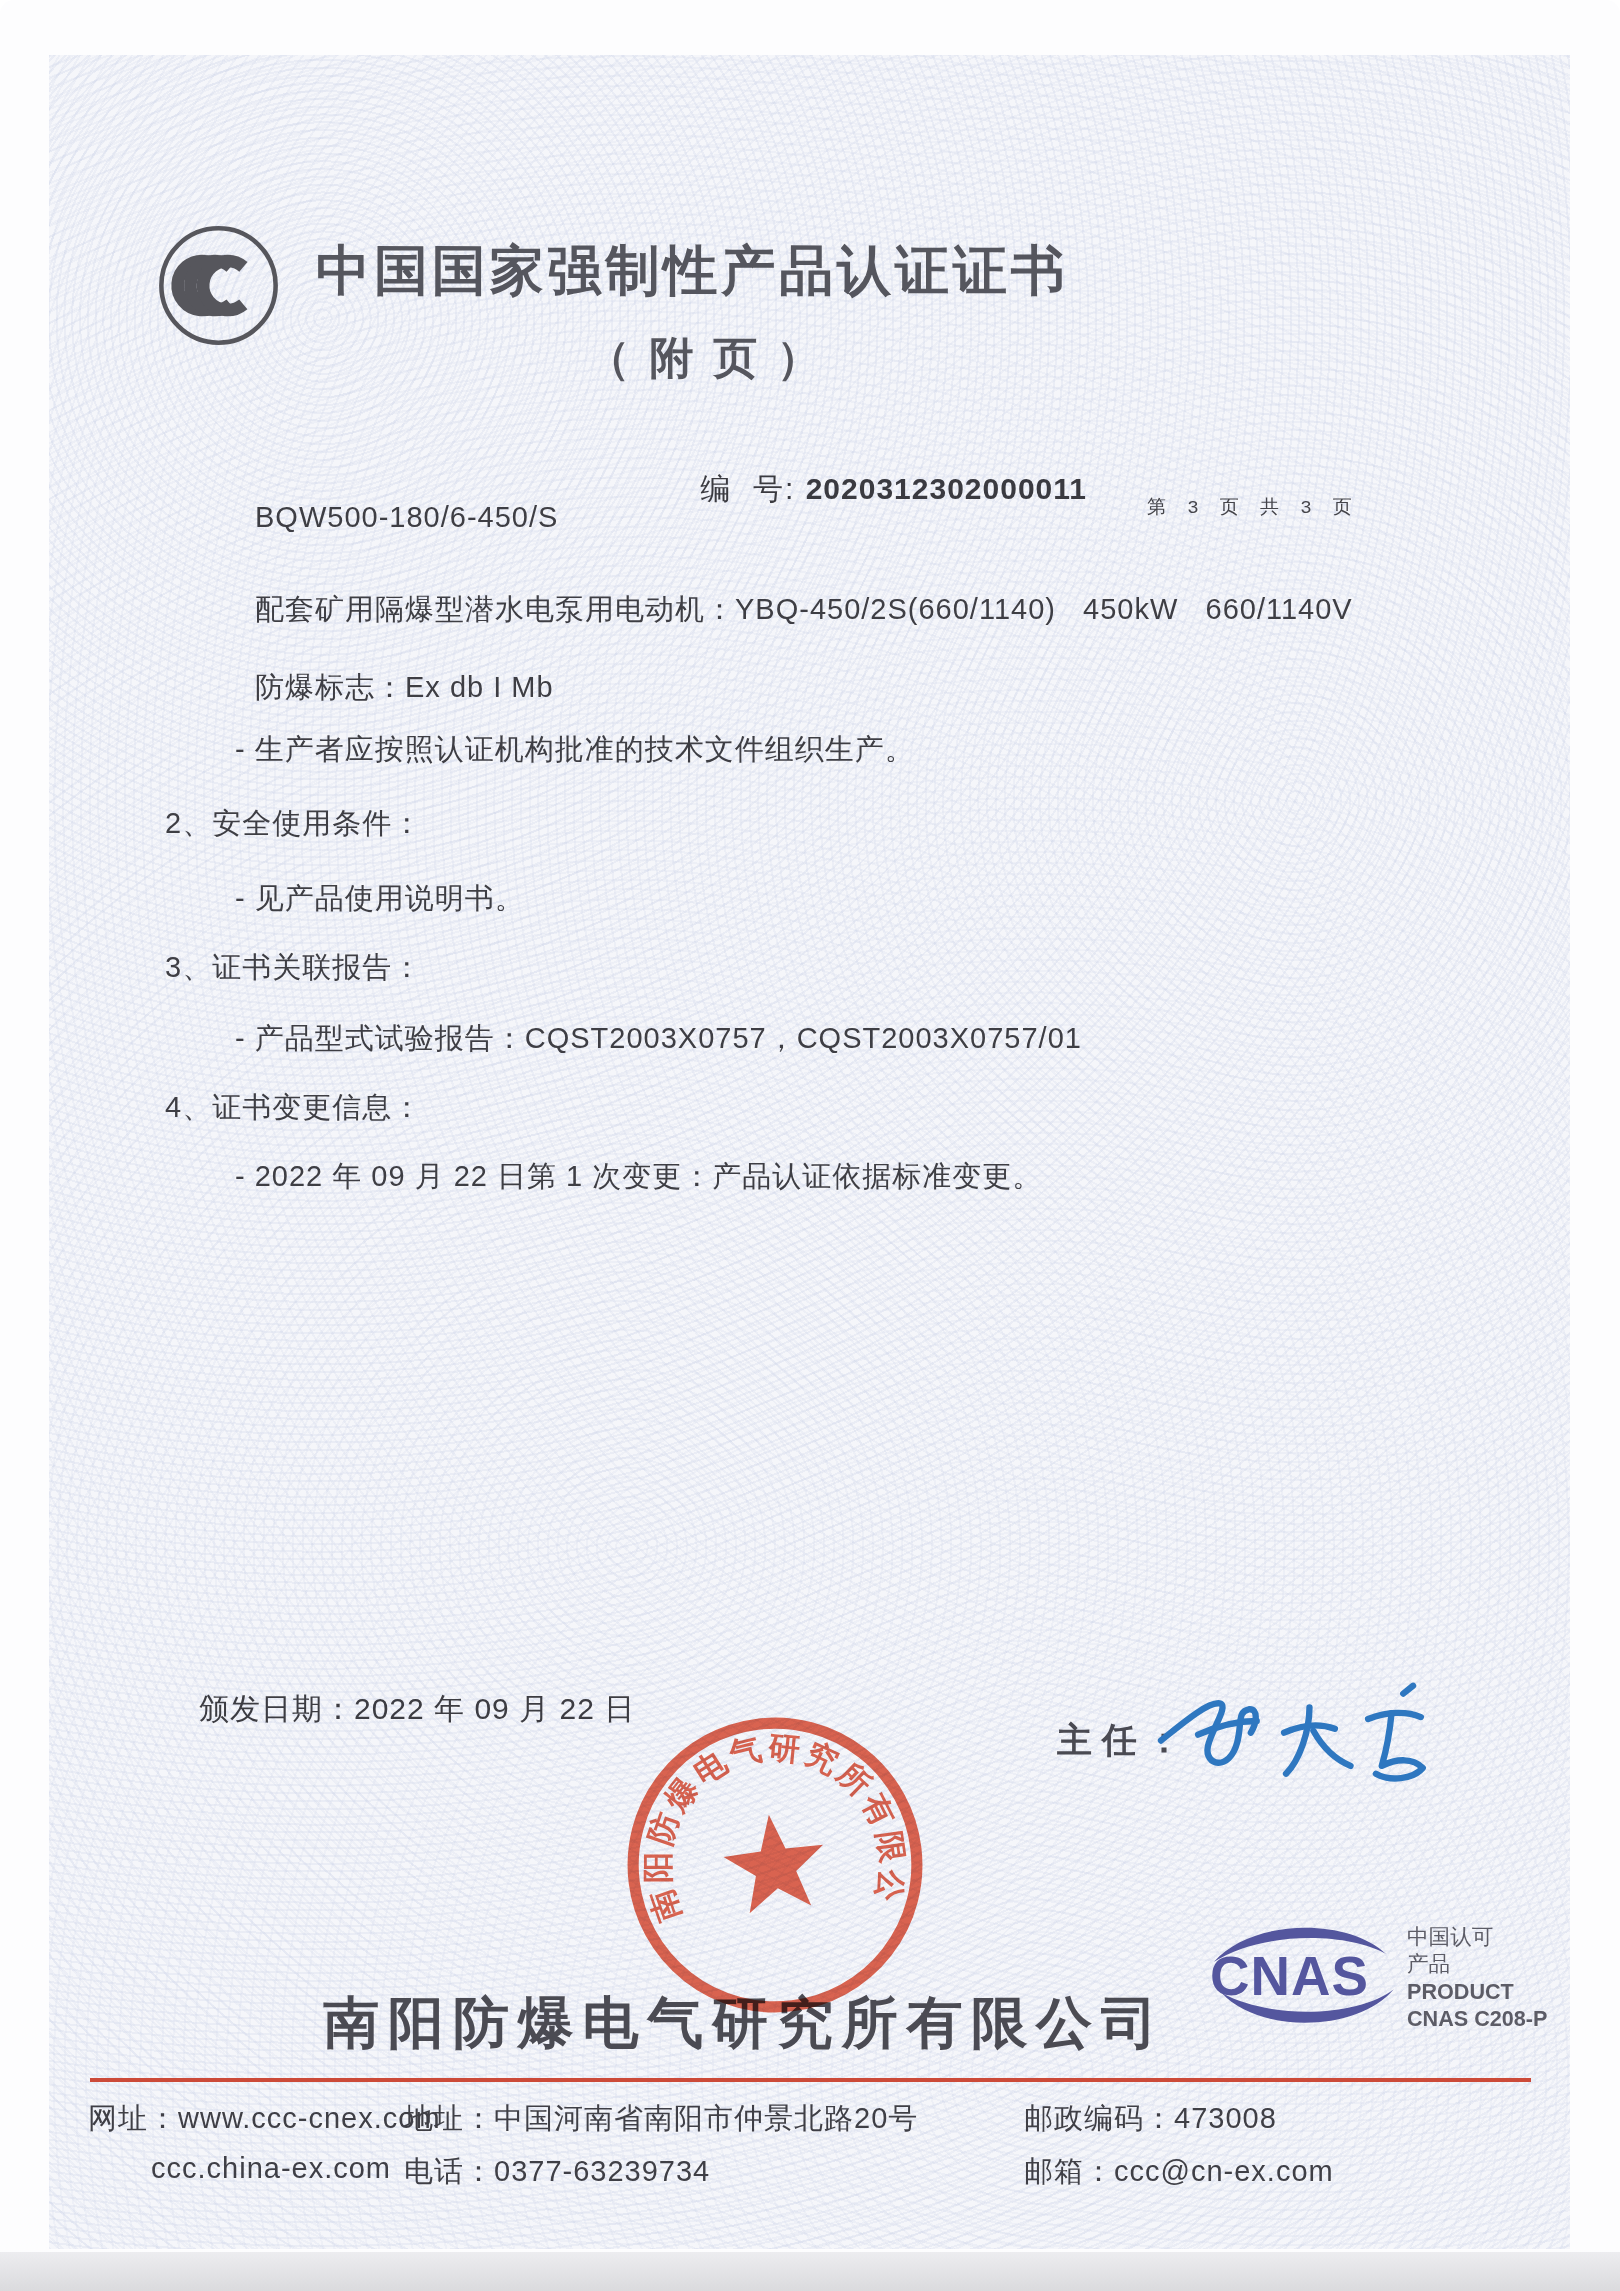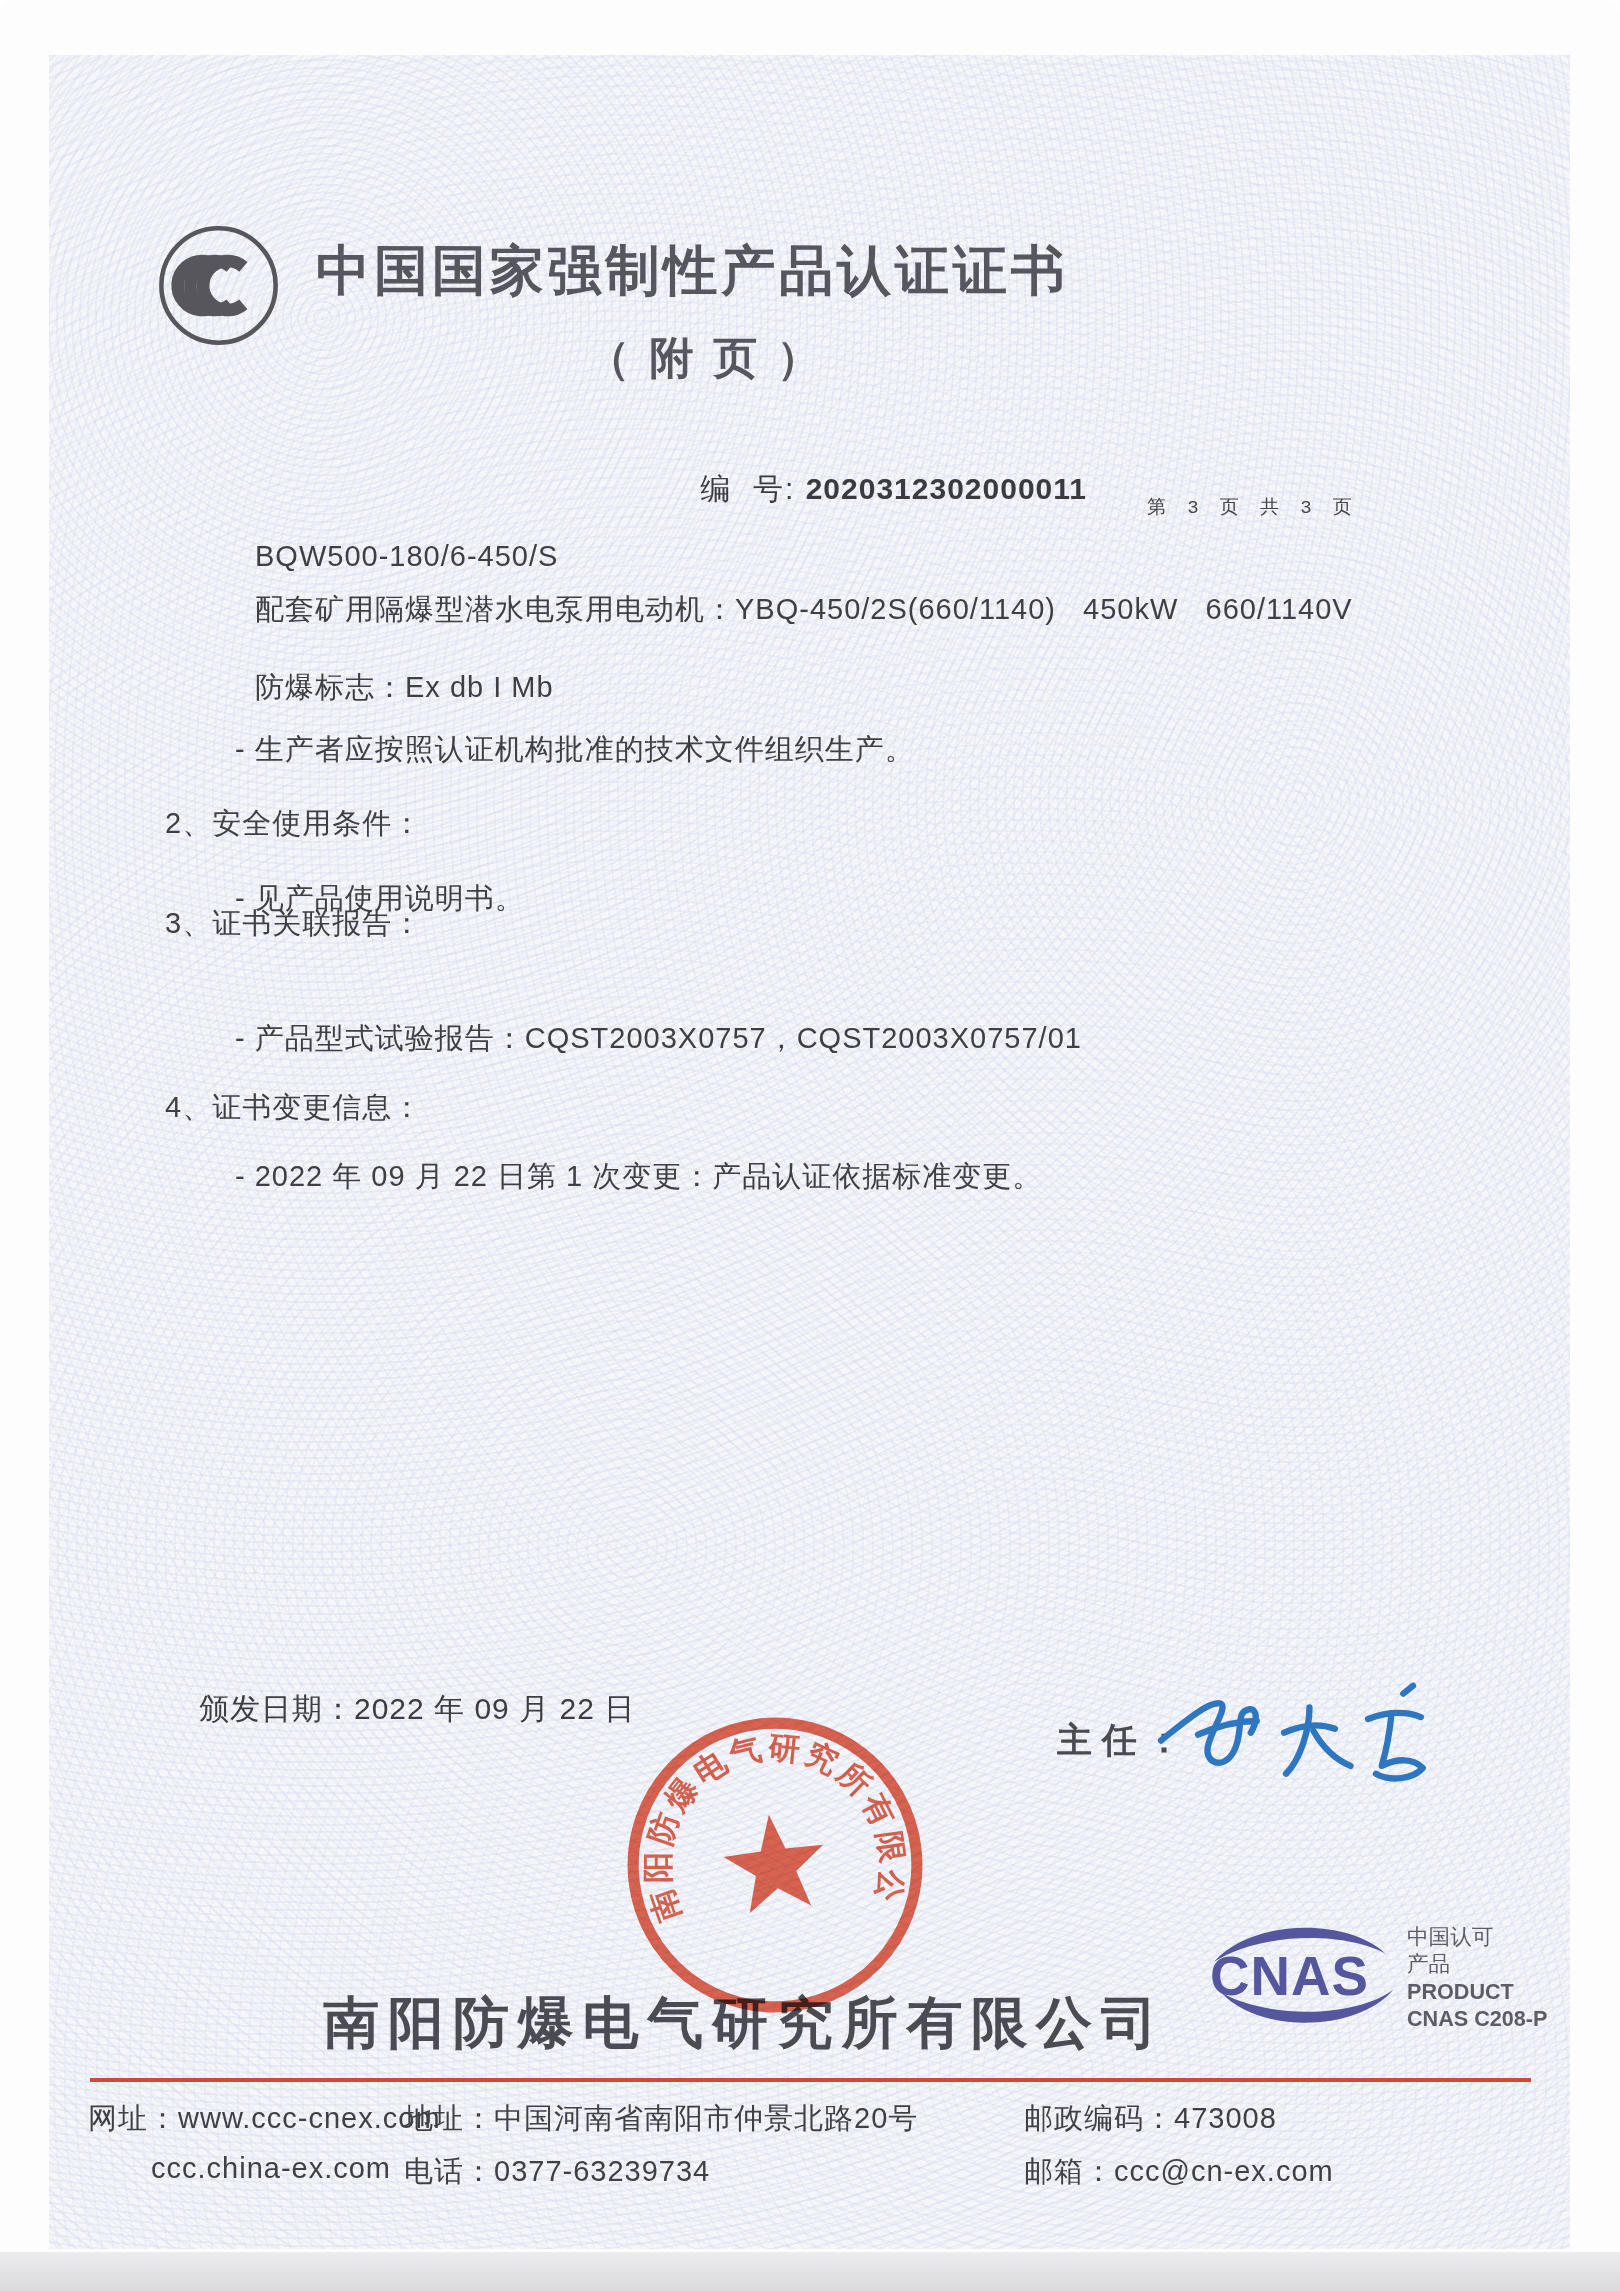--- a/index.html
+++ b/index.html
@@ -79,27 +79,27 @@
 
   <div class="abs title">中国国家强制性产品认证证书</div>
   <div class="abs subtitle">（附页）</div>
 
   <div class="abs number-line">
     <span class="lbl">编  号: </span><span class="val">2020312302000011</span>
   </div>
 
   <div class="abs page-ind">第 3 页 共 3 页</div>
 
-  <div class="bline l-model" style="top:540px">BQW500-180/6-450/S</div>
+  <div class="bline l-model" style="top:501px">BQW500-180/6-450/S</div>
   <div class="bline l-model" style="top:590px">配套矿用隔爆型潜水电泵用电动机：YBQ-450/2S(660/1140)   450kW   660/1140V</div>
   <div class="bline l-model" style="top:668px">防爆标志：Ex db I Mb</div>
   <div class="bline l-dash" style="top:730px">- 生产者应按照认证机构批准的技术文件组织生产。</div>
   <div class="bline l-num" style="top:804px">2、安全使用条件：</div>
   <div class="bline l-dash" style="top:879px">- 见产品使用说明书。</div>
-  <div class="bline l-num" style="top:904px">3、证书关联报告：</div>
+  <div class="bline l-num" style="top:948px">3、证书关联报告：</div>
   <div class="bline l-dash" style="top:1019px">- 产品型式试验报告：CQST2003X0757，CQST2003X0757/01</div>
   <div class="bline l-num" style="top:1088px">4、证书变更信息：</div>
   <div class="bline l-dash" style="top:1157px">- 2022 年 09 月 22 日第 1 次变更：产品认证依据标准变更。</div>
 
   <div class="abs issue-date">颁发日期：2022 年 09 月 22 日</div>
 
   <div class="abs director">主任：</div>
   <svg class="abs signature" viewBox="0 0 330 130" aria-label="穆大玉">
     <g fill="none" stroke="#2e77c0" stroke-width="6.5" stroke-linecap="round" stroke-linejoin="round">
       <path d="M14,64 C34,48 62,24 74,26 C84,28 66,52 62,70 C58,90 84,96 92,66 C97,47 92,34 104,32 C114,31 112,46 106,56"></path>

